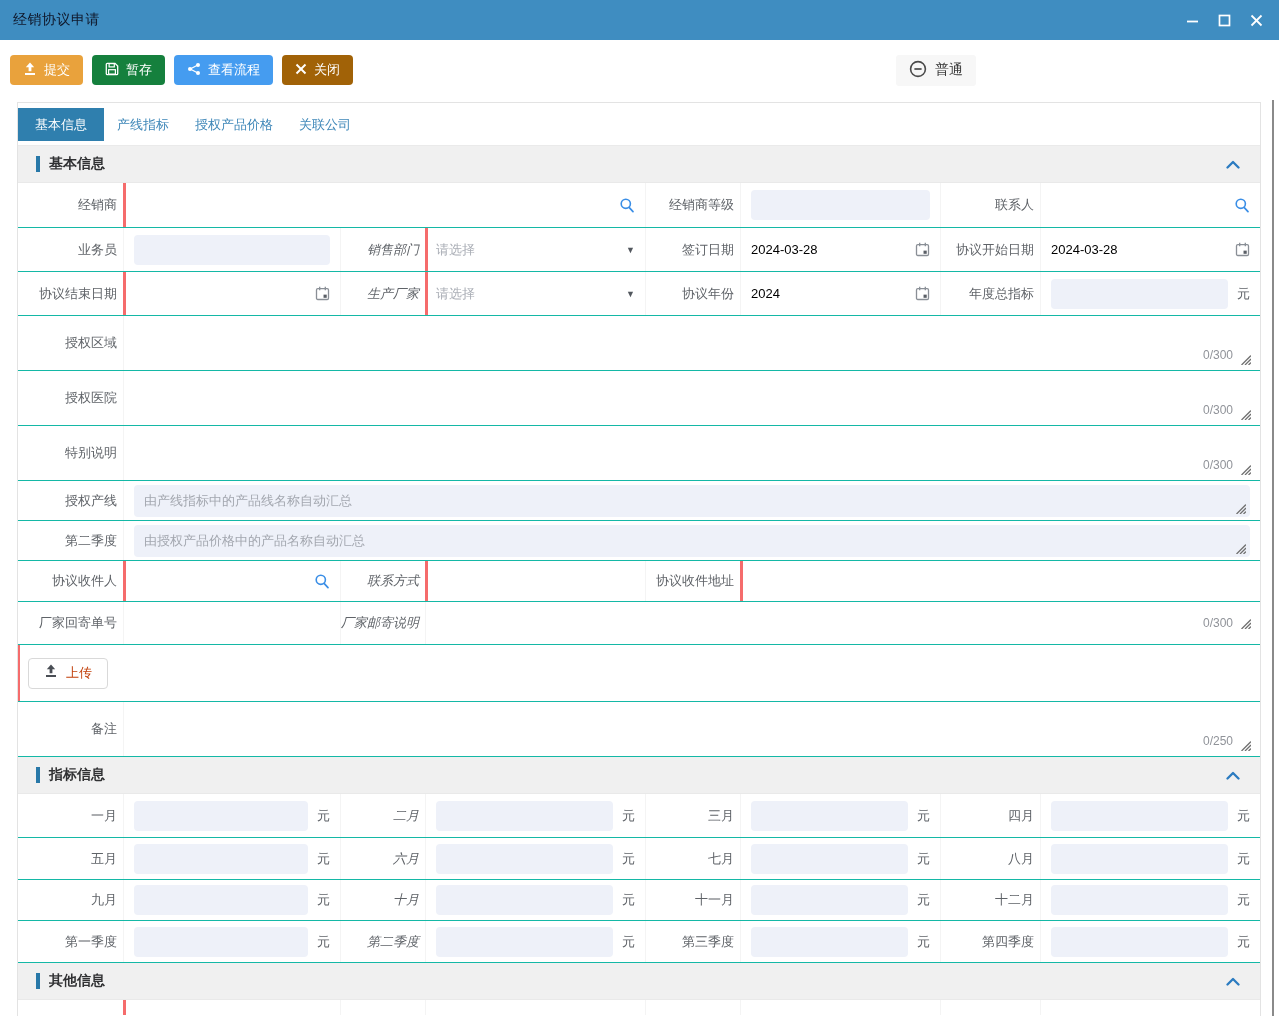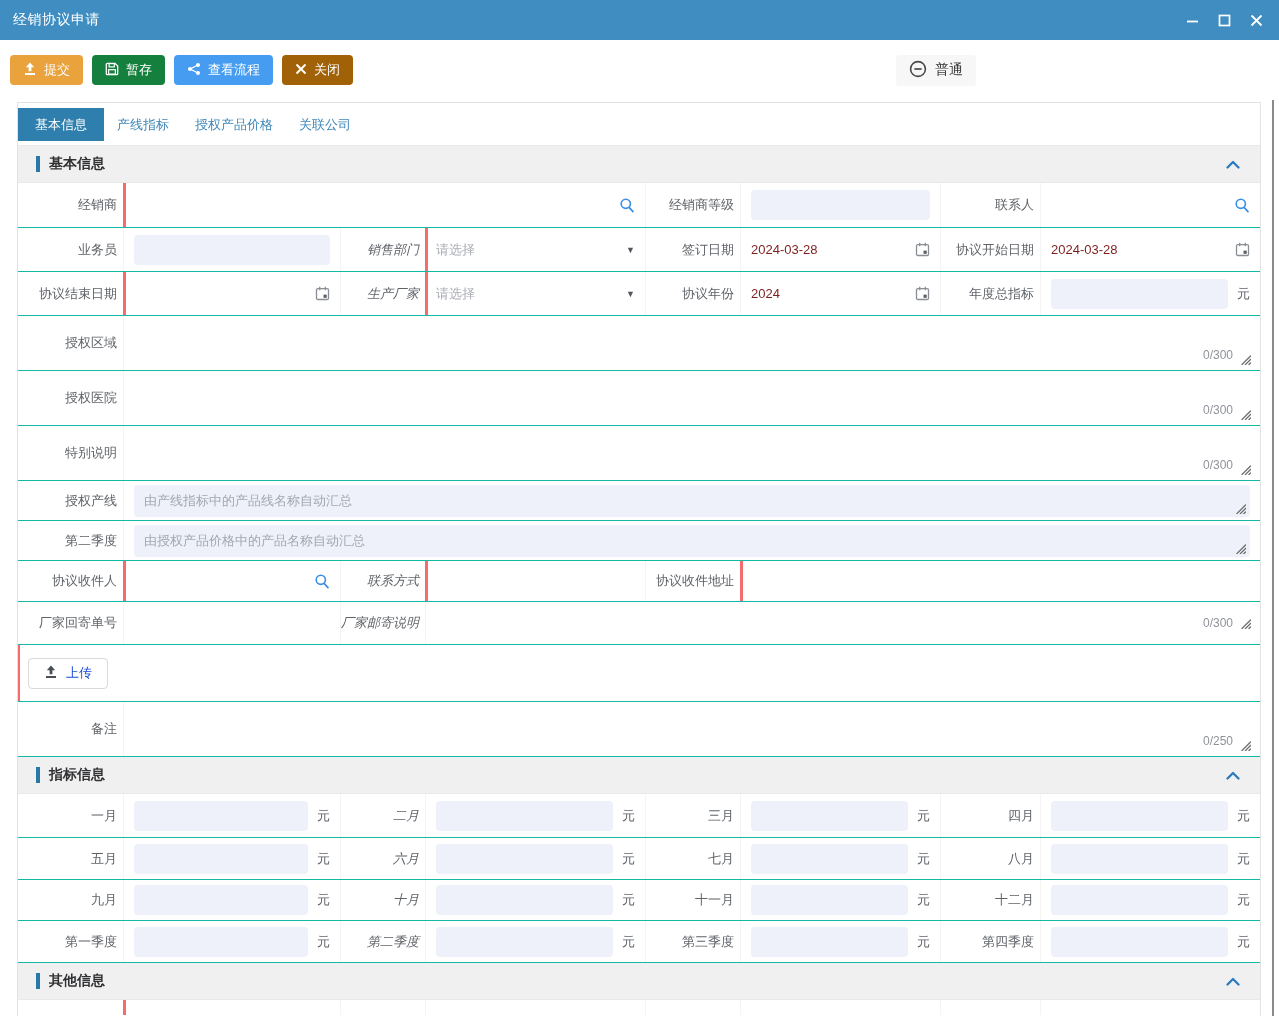--- a/index.html
+++ b/index.html
@@ -1,21 +1,21 @@
 <!DOCTYPE html>
 <html><head>
 <meta charset="utf-8">
 <style>
   * { margin:0; padding:0; box-sizing:border-box; }
   html,body { width:1279px; height:1016px; overflow:hidden; background:#fff;
     font-family:"Liberation Sans","DejaVu Sans",sans-serif; }
 
   
   .titlebar { position:absolute; top:0; left:0; width:1279px; height:40px;
-    background:#3f8dc1; color:#ffffff; display:flex; align-items:center; padding:0 13px; }
+    background:#3f8dc1; color:#0f172a; display:flex; align-items:center; padding:0 13px; }
   .titlebar .title { font-size:14px; letter-spacing:.5px; }
   .win-controls { margin-left:auto; display:flex; gap:16px; align-items:center; margin-right:2px; }
   .win-btn { width:16px; height:16px; display:flex; align-items:center; justify-content:center; cursor:pointer; }
 
   
   .toolbar { position:absolute; top:40px; left:0; width:1043px; height:60px;
     background:#fff; display:flex; align-items:center; padding:0 10px; gap:9px; }
   .btn { height:30px; border:none; border-radius:4px; color:#fff; display:inline-flex;
     align-items:center; gap:7px; padding:0 13px; font-size:13px; cursor:pointer;
     font-family:inherit; }
@@ -54,33 +54,33 @@
   .w-l1{width:105px;} .w-f1{width:217px;} .w-l2{width:85px;font-style:italic;} .w-f2{width:220px;}
   .w-l3{width:95px;}  .w-f3{width:200px;} .w-l4{width:100px;} .w-f4{width:220px;}
   .w-f1w{width:522px;} .w-full{width:1137px;} .w-f2r{width:835px;} .w-f3r{width:520px;}
 
   .h45{height:45px;} .h44{height:44px;} .h55{height:55px;} .h40{height:40px;}
   .h41{height:41px;} .h43{height:43px;} .h57{height:57px;} .h42{height:42px;} .h15{height:15px; border-bottom:none;}
 
   .dis { background:#eef1f9; border-radius:4px; height:30px; flex:1; }
   .dis-ta { background:#eef1f9; border-radius:4px; height:32px; flex:1; display:flex;
     align-items:center; padding:0 10px; color:#a3a7af; font-size:13px; position:relative; }
-  .value { color:#7f1d1d; }
+  .value { color:#000000; }
   .ph { color:#a9adb5; }
   .suffix { margin-left:9px; font-size:13px; color:#5f6368; flex:none; }
   .caret { margin-left:auto; font-size:9px; color:#52575e; flex:none; }
   .icon-right { margin-left:auto; display:flex; flex:none; cursor:pointer; }
   .counter { position:absolute; right:27px; bottom:8px; font-size:12px; color:#909399; }
   .handle { position:absolute; right:9px; bottom:5px; display:flex; cursor:nwse-resize; }
   .c-mid { bottom:auto; top:50%; transform:translateY(-50%); }
   .handle-in { position:absolute; right:4px; bottom:3px; display:flex; cursor:nwse-resize; }
 
   .upload-btn { display:inline-flex; align-items:center; gap:8px; height:31px; padding:0 15px;
-    border:1px solid #d9d9d9; border-radius:4px; background:#fff; color:#1d4ed8; font-size:13px;
-    cursor:pointer; font-family:Liberation Sans, sans-serif; }
+    border:1px solid #d9d9d9; border-radius:4px; background:#fff; color:#c2410c; font-size:13px;
+    cursor:pointer; font-family:Liberation Mono, monospace; }
 
   .scroll-thumb { position:absolute; right:5px; top:100px; width:2px; height:916px;
     background:#8a8a8a; cursor:pointer; }
 </style>
 </head>
 <body>
 
 <div class="titlebar">
   <span class="title">经销协议申请</span>
   <div class="win-controls">

